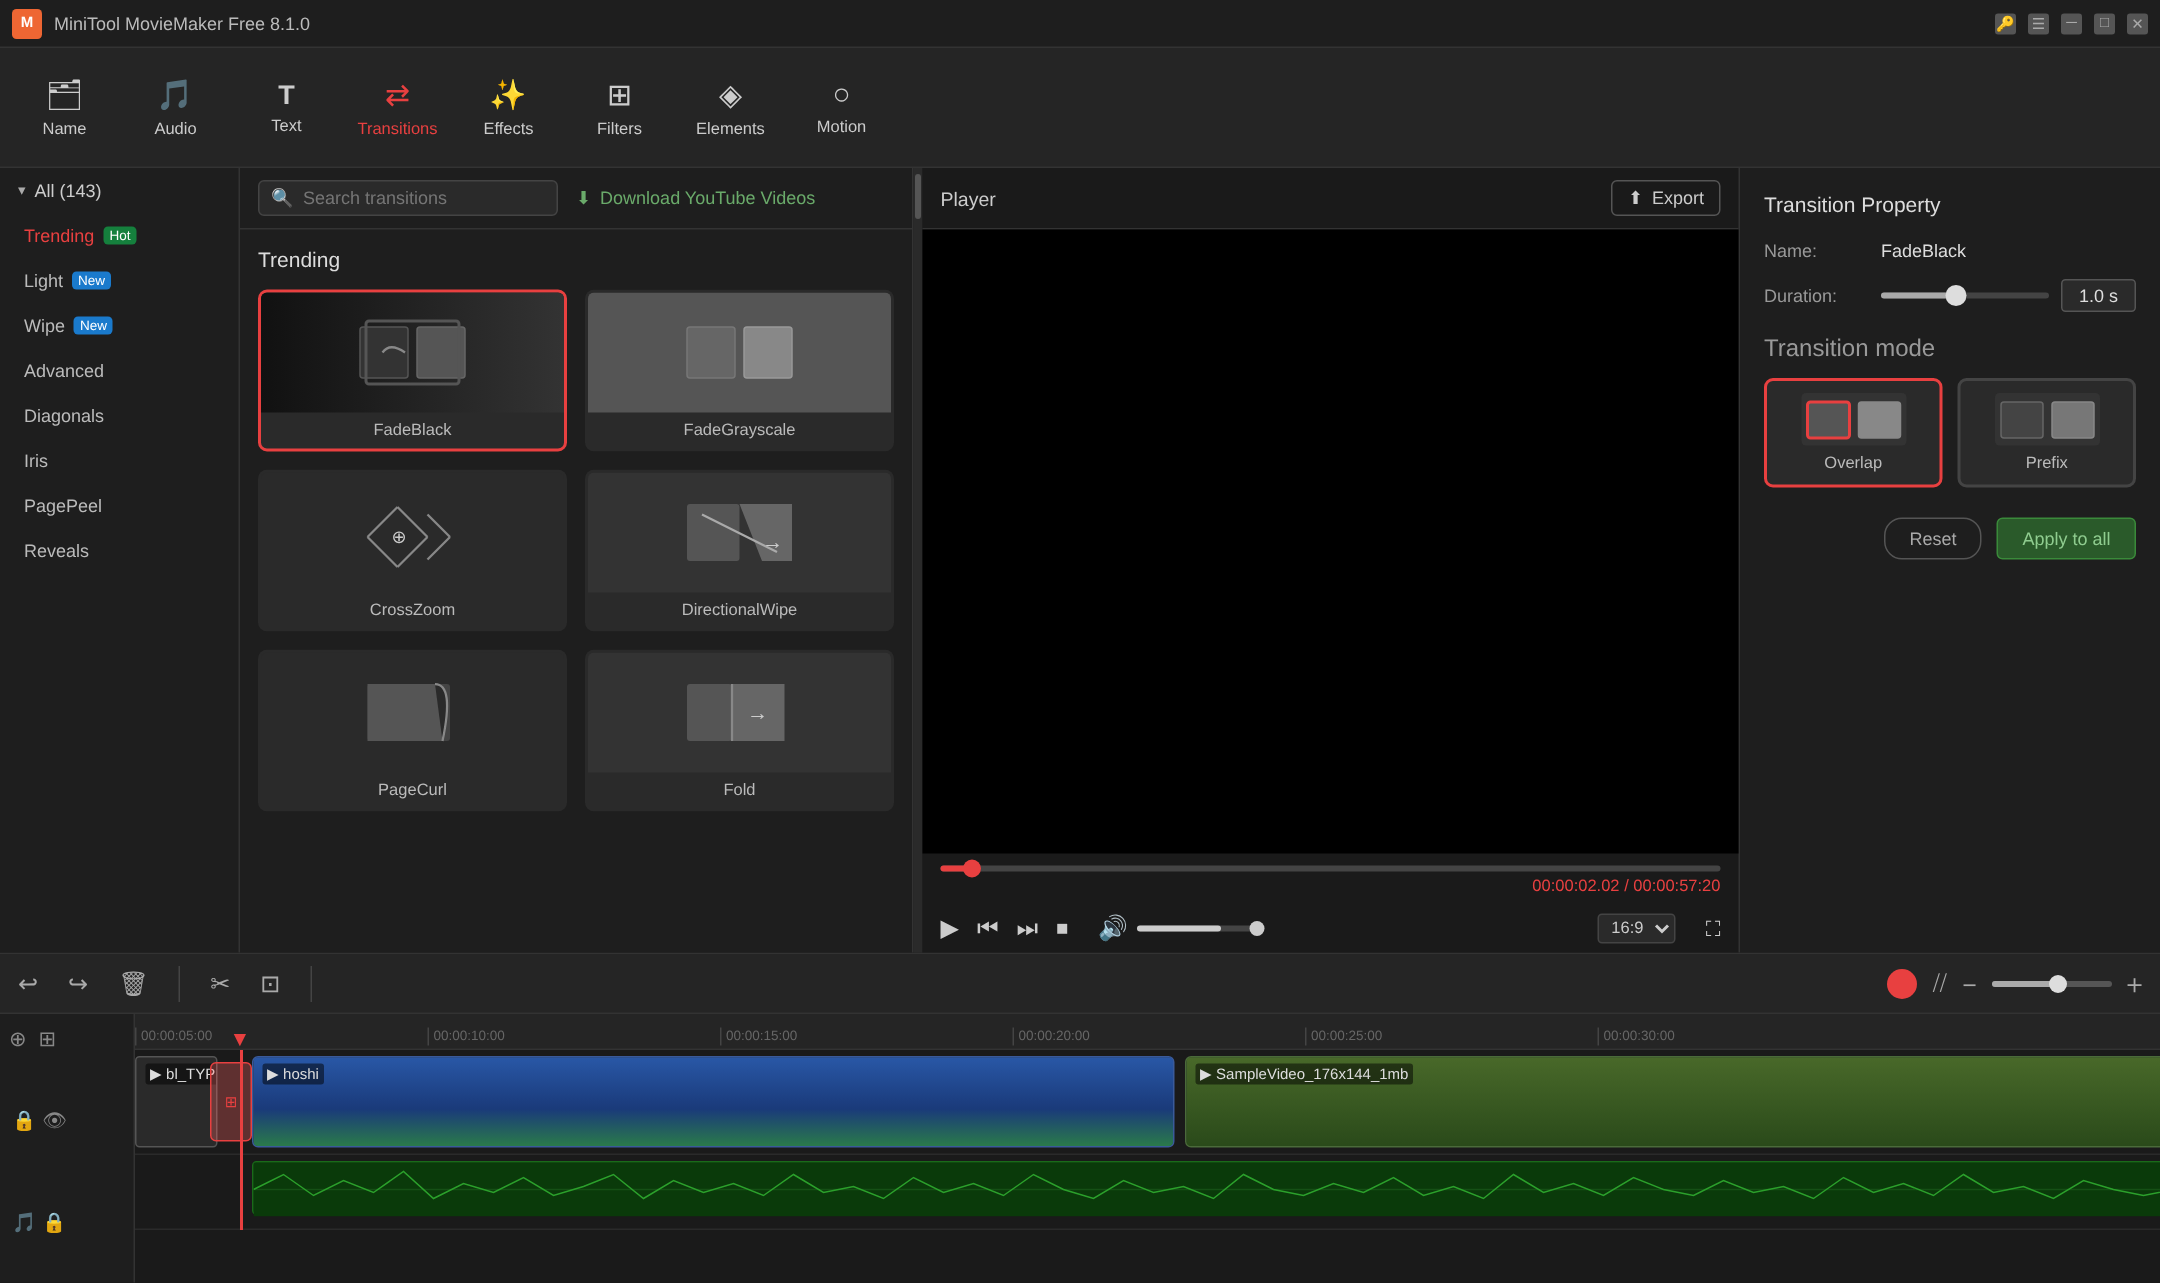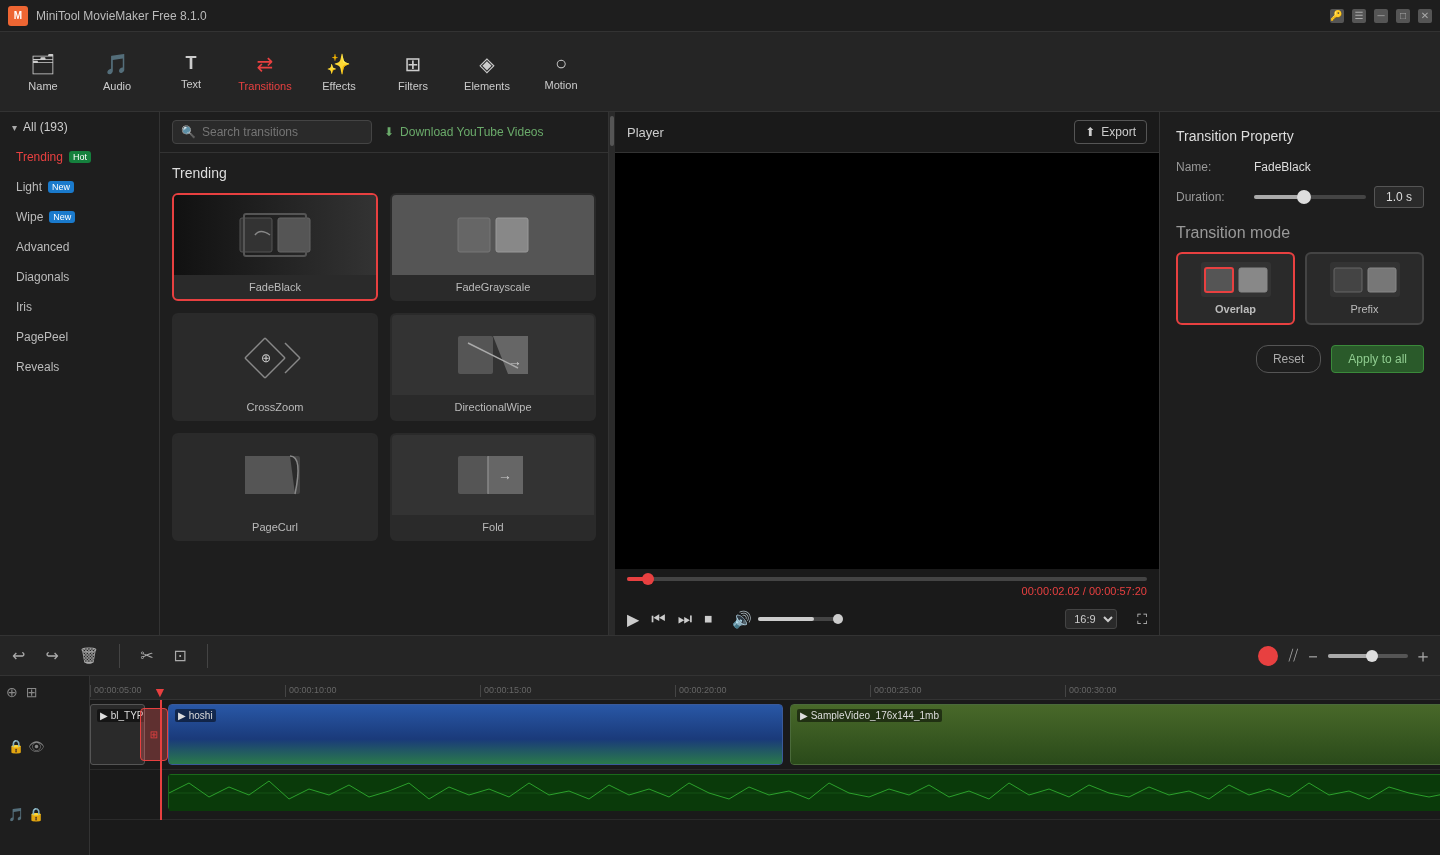--- a/index.html
+++ b/index.html
@@ -81,21 +81,21 @@
     .prop-label { color: #999; font-size: 12px; width: 70px; flex-shrink: 0; }
     .prop-value { color: #ddd; font-size: 12px; }
     .duration-row { display: flex; align-items: center; gap: 8px; margin-bottom: 16px; }
     .duration-slider { flex: 1; height: 4px; background: #444; border-radius: 2px; position: relative; cursor: pointer; }
     .duration-fill { height: 100%; background: #aaa; border-radius: 2px; width: 40%; }
     .duration-thumb { width: 14px; height: 14px; background: #ddd; border-radius: 50%; position: absolute; left: 38%; top: -5px; }
     .duration-val { background: #2a2a2a; border: 1px solid #555; color: #ddd; border-radius: 3px; padding: 3px 8px; font-size: 12px; width: 50px; text-align: center; }
     .mode-title { color: #999; font-size: 16px; margin-bottom: 10px; }
     .mode-grid { display: grid; grid-template-columns: 1fr 1fr; gap: 10px; margin-bottom: 10px; }
     .mode-card { background: #2a2a2a; border: 2px solid #444; border-radius: 6px; padding: 8px; cursor: pointer; display: flex; flex-direction: column; align-items: center; gap: 6px; }
-    .mode-card.selected { border-color: #e84040; font-weight: bold; }
+    .mode-card.selected { border-color: #e84040; }
     .mode-icon { width: 70px; height: 35px; background: #333; border-radius: 3px; display: flex; align-items: center; justify-content: center; position: relative; overflow: hidden; }
     .mode-label { font-size: 11px; color: #bbb; }
     .mode-row { display: flex; justify-content: center; margin-bottom: 16px; }
     .mode-card-single { background: #2a2a2a; border: 2px solid #444; border-radius: 6px; padding: 8px; cursor: pointer; display: flex; flex-direction: column; align-items: center; gap: 6px; width: 120px; }
     .prop-actions { display: flex; justify-content: flex-end; gap: 10px; margin-top: 20px; }
     .btn-reset { background: none; border: 1px solid #555; color: #aaa; padding: 6px 16px; border-radius: 12px; cursor: pointer; font-size: 12px; }
     .btn-apply { background: #2a5a2a; border: 1px solid #3a8a3a; color: #8fcc8f; padding: 6px 16px; border-radius: 4px; cursor: pointer; font-size: 12px; }
 
     
     .bottom-area { height: 220px; background: #1a1a1a; border-top: 1px solid #333; }
@@ -180,21 +180,21 @@
     <div class="icon">○</div>
     <div class="label">Motion</div>
   </div>
 </div>
 
 <div class="main">
 
   <div class="left-panel">
     <div class="left-panel-header">
       <span class="caret">▾</span>
-      <span>All (193)</span>
+      <span>All (143)</span>
     </div>
     <div class="left-panel-item active">
       <span>Trending</span>
       <span class="badge hot">Hot</span>
     </div>
     <div class="left-panel-item">
       <span>Light</span>
       <span class="badge new">New</span>
     </div>
     <div class="left-panel-item">

